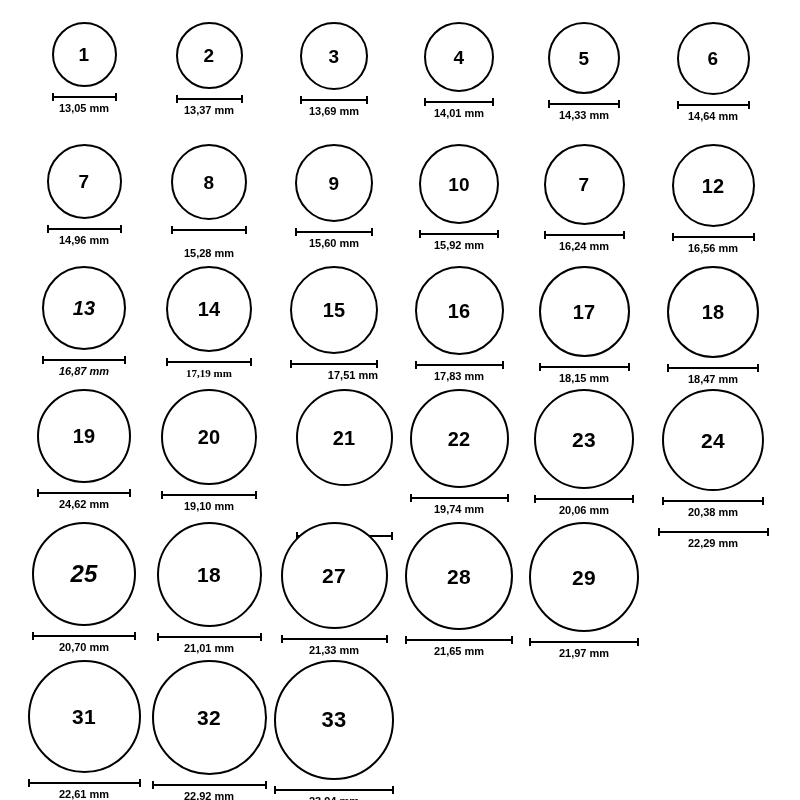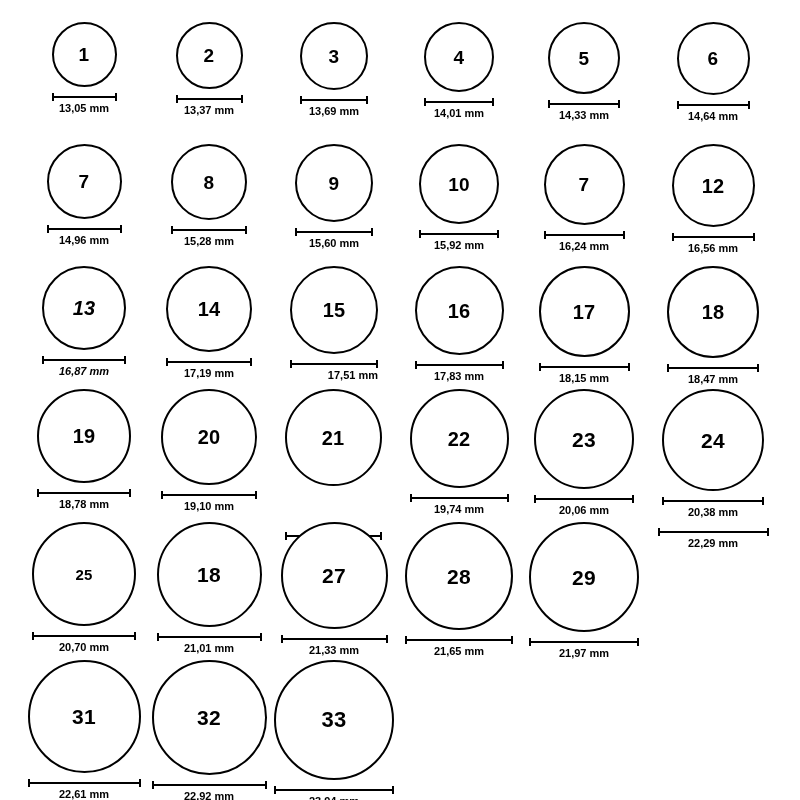--- a/index.html
+++ b/index.html
@@ -170,21 +170,21 @@
           <div class="tick left"></div>
           <div class="tick right"></div>
         </div>
         <div class="dim-text">14,96 mm</div>
       </div>
     </div>
     <div class="cell" style="left: 144px; top: 144px; width: 130px;">
       <div class="ring" style="width: 76px; height: 76px;">
         <span class="ring-label" style="font-size: 19px;">8</span>
       </div>
-      <div class="measure" style="margin-top: 6px;">
+      <div class="measure" style="margin-top: 6px; gap: 12px;">
         <div class="dim-line" style="width: 76px;">
           <div class="bar"></div>
           <div class="tick left"></div>
           <div class="tick right"></div>
         </div>
         <div class="dim-text">15,28 mm</div>
       </div>
     </div>
     <div class="cell" style="left: 269px; top: 144px; width: 130px;">
       <div class="ring" style="width: 78px; height: 78px;">
@@ -248,21 +248,21 @@
           <div class="tick left"></div>
           <div class="tick right"></div>
         </div>
         <div class="dim-text">16,87 mm</div>
       </div>
     </div>
     <div class="cell" style="left: 144px; top: 266px; width: 130px;">
       <div class="ring" style="width: 86px; height: 86px;">
         <span class="ring-label" style="font-size: 20px;">14</span>
       </div>
-      <div class="measure" style="margin-top: 6px;">
+      <div class="measure" style="margin-top: 6px; font-family: Liberation Serif, serif;">
         <div class="dim-line" style="width: 86px;">
           <div class="bar"></div>
           <div class="tick left"></div>
           <div class="tick right"></div>
         </div>
         <div class="dim-text">17,19 mm</div>
       </div>
     </div>
     <div class="cell" style="left: 269px; top: 266px; width: 130px;">
       <div class="ring" style="width: 88px; height: 88px;">
@@ -319,37 +319,37 @@
     <div class="cell" style="left: 19px; top: 389px; width: 130px;">
       <div class="ring" style="width: 94px; height: 94px;">
         <span class="ring-label" style="font-size: 20px;">19</span>
       </div>
       <div class="measure" style="margin-top: 6px;">
         <div class="dim-line" style="width: 94px;">
           <div class="bar"></div>
           <div class="tick left"></div>
           <div class="tick right"></div>
         </div>
-        <div class="dim-text">18,78 mm</div>
+        <div class="dim-text">24,62 mm</div>
       </div>
     </div>
     <div class="cell" style="left: 144px; top: 389px; width: 130px;">
       <div class="ring" style="width: 96px; height: 96px;">
         <span class="ring-label" style="font-size: 20px;">20</span>
       </div>
       <div class="measure" style="margin-top: 6px;">
         <div class="dim-line" style="width: 96px;">
           <div class="bar"></div>
           <div class="tick left"></div>
           <div class="tick right"></div>
         </div>
         <div class="dim-text">19,10 mm</div>
       </div>
     </div>
-    <div class="cell" style="left: 268px; top: 389px; width: 130px; gap: 40px;">
+    <div class="cell" style="left: 279px; top: 389px; width: 130px; gap: 40px;">
       <div class="ring" style="width: 97px; height: 97px;">
         <span class="ring-label" style="font-size: 20px;">21</span>
       </div>
       <div class="measure" style="margin-top: 6px;">
         <div class="dim-line" style="width: 97px;">
           <div class="bar"></div>
           <div class="tick left"></div>
           <div class="tick right"></div>
         </div>
         <div class="dim-text">19,42 mm</div>
@@ -389,21 +389,21 @@
         <div class="dim-line" style="width: 102px;">
           <div class="bar"></div>
           <div class="tick left"></div>
           <div class="tick right"></div>
         </div>
         <div class="dim-text">20,38 mm</div>
       </div>
     </div>
     <div class="cell" style="left: 19px; top: 522px; width: 130px;">
       <div class="ring" style="width: 104px; height: 104px;">
-        <span class="ring-label" style="font-size: 15px;">25</span>
+        <span class="ring-label" style="font-size: 24px; font-style: italic;">25</span>
       </div>
       <div class="measure" style="margin-top: 6px;">
         <div class="dim-line" style="width: 104px;">
           <div class="bar"></div>
           <div class="tick left"></div>
           <div class="tick right"></div>
         </div>
         <div class="dim-text">20,70 mm</div>
       </div>
     </div>

